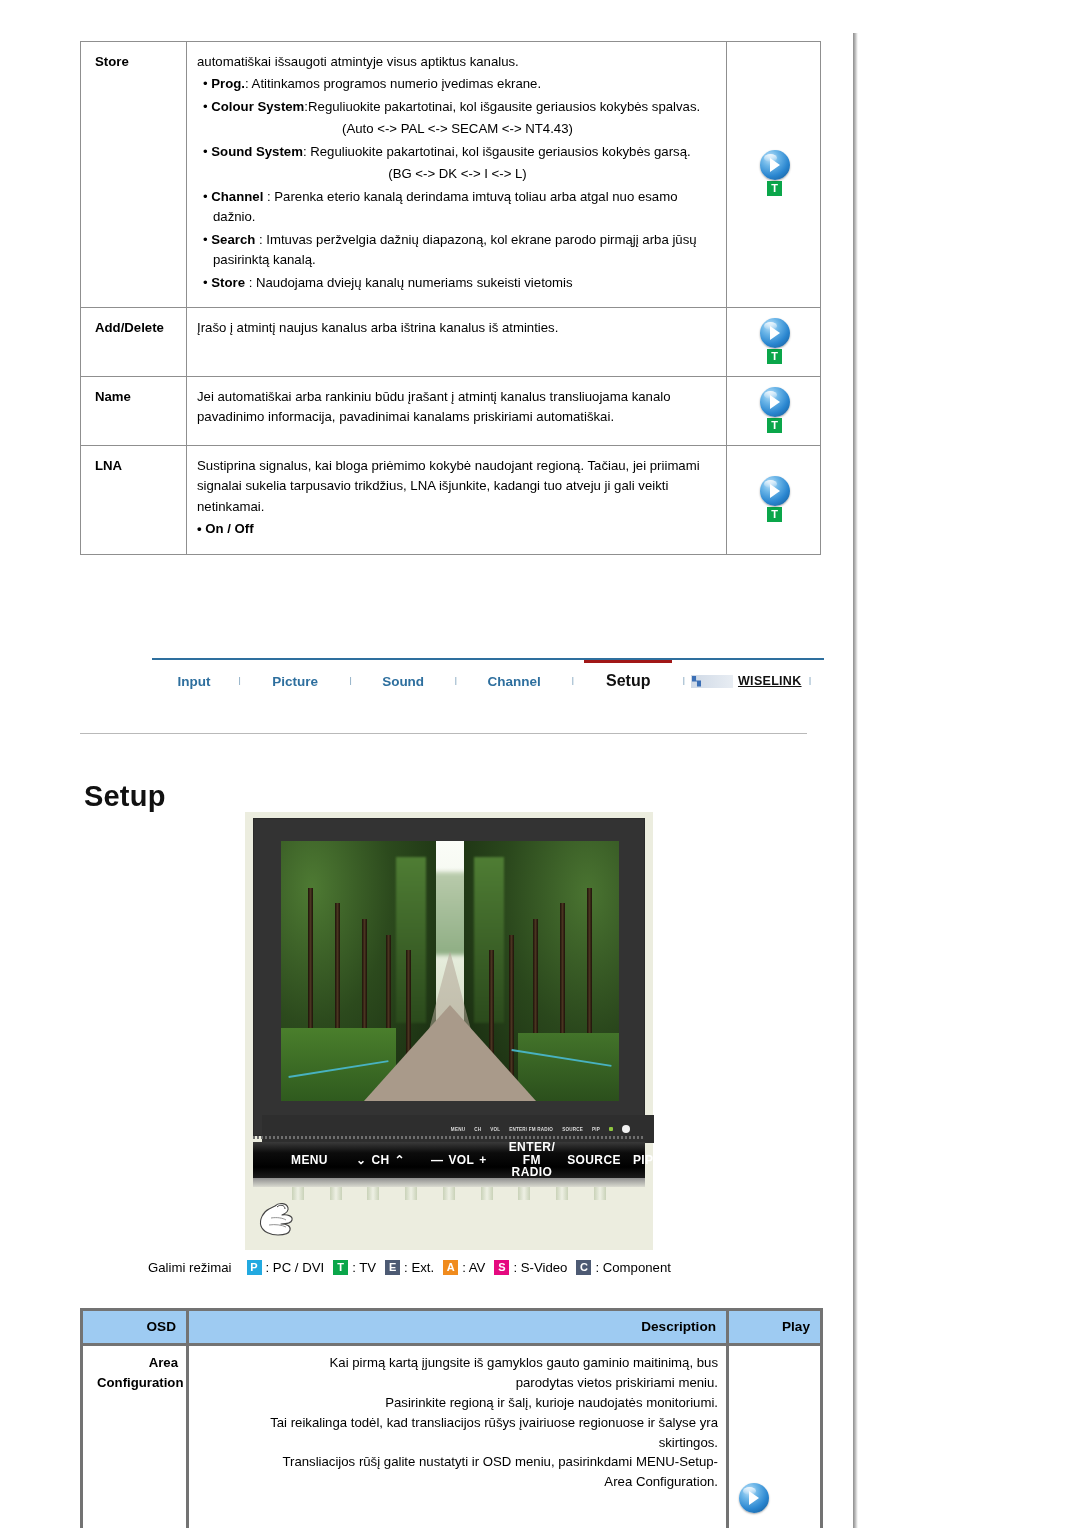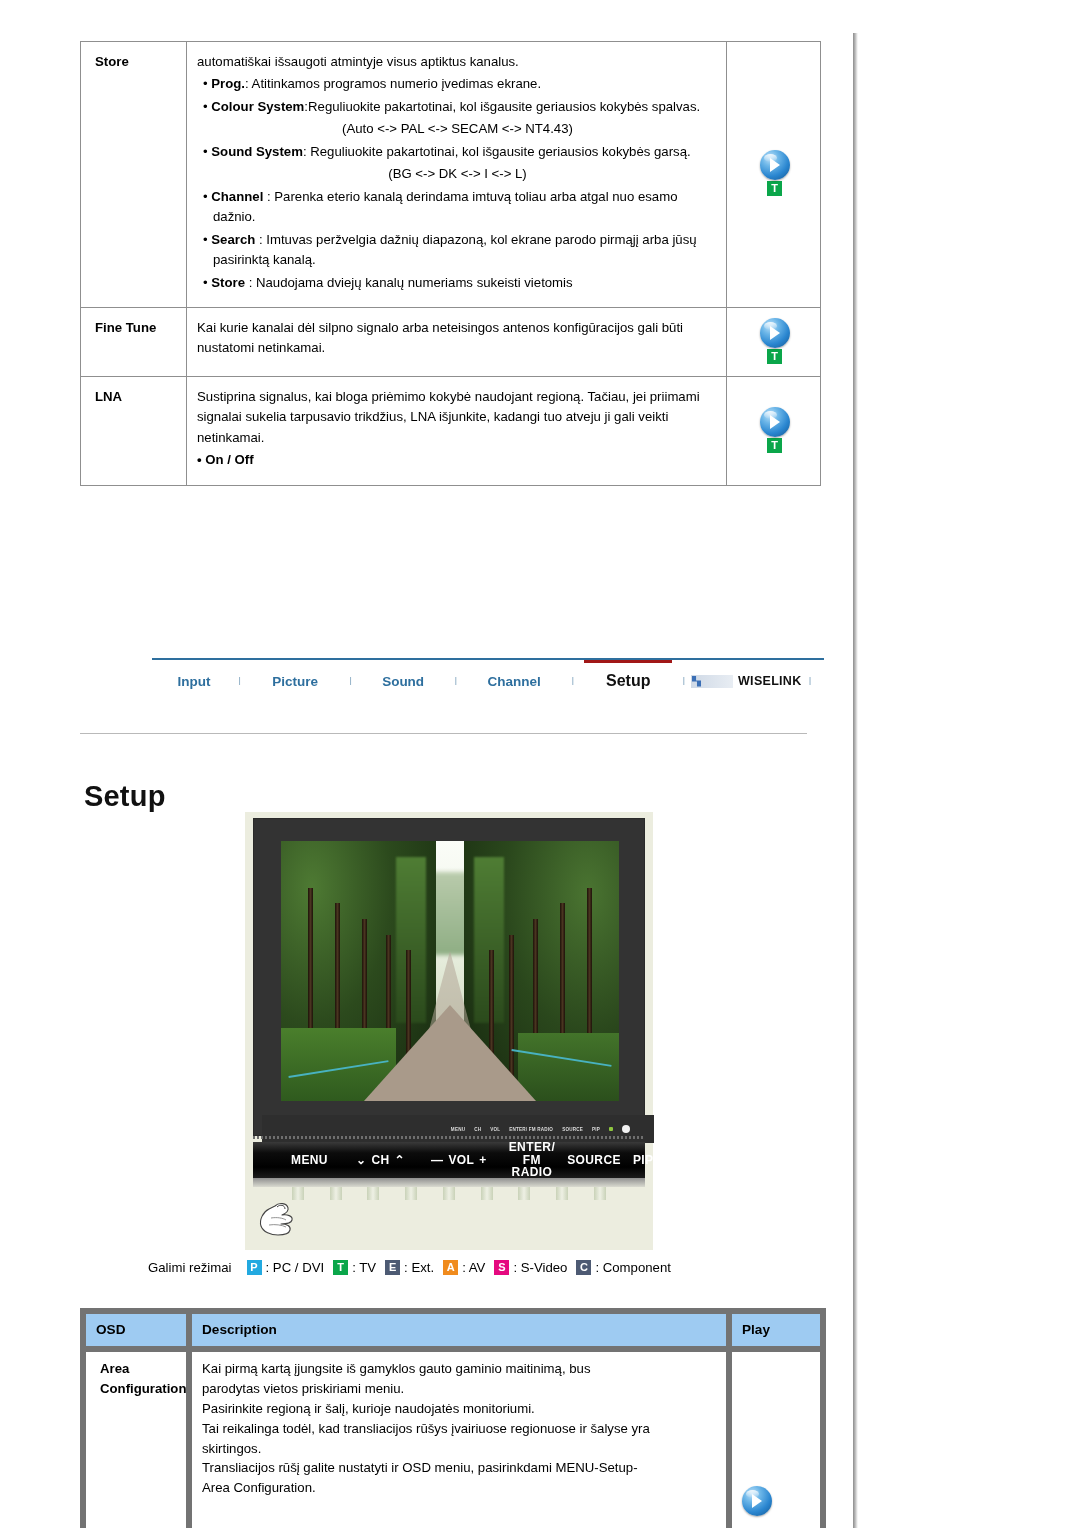--- a/index.html
+++ b/index.html
@@ -93,21 +93,21 @@
   .wiselink-logo{
     width:42px; height:13px; position:relative; overflow:hidden;
     background:linear-gradient(to right,#cfd9e6 0%, #e8edf3 100%);
     display:inline-block;
   }
   .wiselink-logo span{
     position:absolute; left:1px; top:1px; width:9px; height:11px;
     background:#3b6fb5;
     clip-path:polygon(0 0,45% 0,45% 45%,100% 45%,100% 100%,55% 100%,55% 55%,0 55%);
   }
-  .wiselink-text{ font-size:12.5px; font-weight:bold; color:#111; letter-spacing:.3px; }
+  .wiselink-text{ font-size:12.5px; font-weight:bold; color:#111; letter-spacing:.3px;text-decoration:underline; }
 
   #rule-under-nav{
     position:absolute; left:80px; top:733px; width:727px; height:0;
     border-top:1px solid #b9b9b9;
   }
 
   
   #setup-heading{
     position:absolute; left:84px; top:780px;
     font-size:29px; font-weight:bold; color:#111; letter-spacing:.2px;
@@ -225,22 +225,22 @@
     position:absolute; left:148px; top:1260px;
     display:flex; align-items:flex-start; gap:9px;
     font-size:13.2px;
   }
   .legend-label{ margin-right:6px; }
   .legend-item{ display:flex; align-items:center; gap:4px; white-space:nowrap; }
 
   
   #osd-table{ position:absolute; left:80px; top:1308px; width:740px; }
   #osd-table td, #osd-table th{
-    border:6px solid #737373; vertical-align:top;
-    padding:7px 8px 8px 10px; font-size:13.2px; line-height:1.5; text-align:left;margin-top:42px;
+    border:3px solid #737373; vertical-align:top;
+    padding:7px 8px 8px 10px; font-size:13.2px; line-height:1.5; text-align:right;margin-top:42px;
   }
   #osd-table thead th{
     background:#9ecbf2; font-weight:bold; font-size:13.6px; padding:6px 10px;
   }
   .osd-c1{ width:106px; } .osd-c2{ width:540px; } .osd-c3{ width:94px; }
   .osd-name{ font-weight:bold; padding-left:14px !important; }
   .osd-play{ text-align:center; vertical-align:bottom !important; padding-bottom:26px !important; }
   #osd-table tbody td{ height:196px; }
 </style>
 </head>
@@ -268,23 +268,33 @@
           <p class="ind">• <b>Channel</b> : Parenka eterio kanalą derindama imtuvą toliau arba atgal nuo esamo dažnio.</p>
           <p class="ind">• <b>Search</b> : Imtuvas peržvelgia dažnių diapazoną, kol ekrane parodo pirmąjį arba jūsų pasirinktą kanalą.</p>
           <p class="ind">• <b>Store</b> : Naudojama dviejų kanalų numeriams sukeisti vietomis</p>
         </td>
         <td class="cell-play"><span class="icon-stack">
             <span class="play-orb"></span>
             <span class="badge tv">T</span>
           </span></td>
       </tr>
       <tr>
-        <td class="cell-name">Fine Tune</td>
+        <td class="cell-name">Add/Delete</td>
         <td class="desc">
-          <p>Kai kurie kanalai dėl silpno signalo arba neteisingos antenos konfigūracijos gali būti nustatomi netinkamai.</p>
+          <p>Įrašo į atmintį naujus kanalus arba ištrina kanalus iš atminties.</p>
+        </td>
+        <td class="cell-play"><span class="icon-stack">
+            <span class="play-orb"></span>
+            <span class="badge tv">T</span>
+          </span></td>
+      </tr>
+      <tr>
+        <td class="cell-name">Name</td>
+        <td class="desc">
+          <p>Jei automatiškai arba rankiniu būdu įrašant į atmintį kanalus transliuojama kanalo pavadinimo informacija, pavadinimai kanalams priskiriami automatiškai.</p>
         </td>
         <td class="cell-play"><span class="icon-stack">
             <span class="play-orb"></span>
             <span class="badge tv">T</span>
           </span></td>
       </tr>
       <tr>
         <td class="cell-name">LNA</td>
         <td class="desc">
           <p>Sustiprina signalus, kai bloga priėmimo kokybė naudojant regioną. Tačiau, jei priimami signalai sukelia tarpusavio trikdžius, LNA išjunkite, kadangi tuo atveju ji gali veikti netinkamai.</p>

